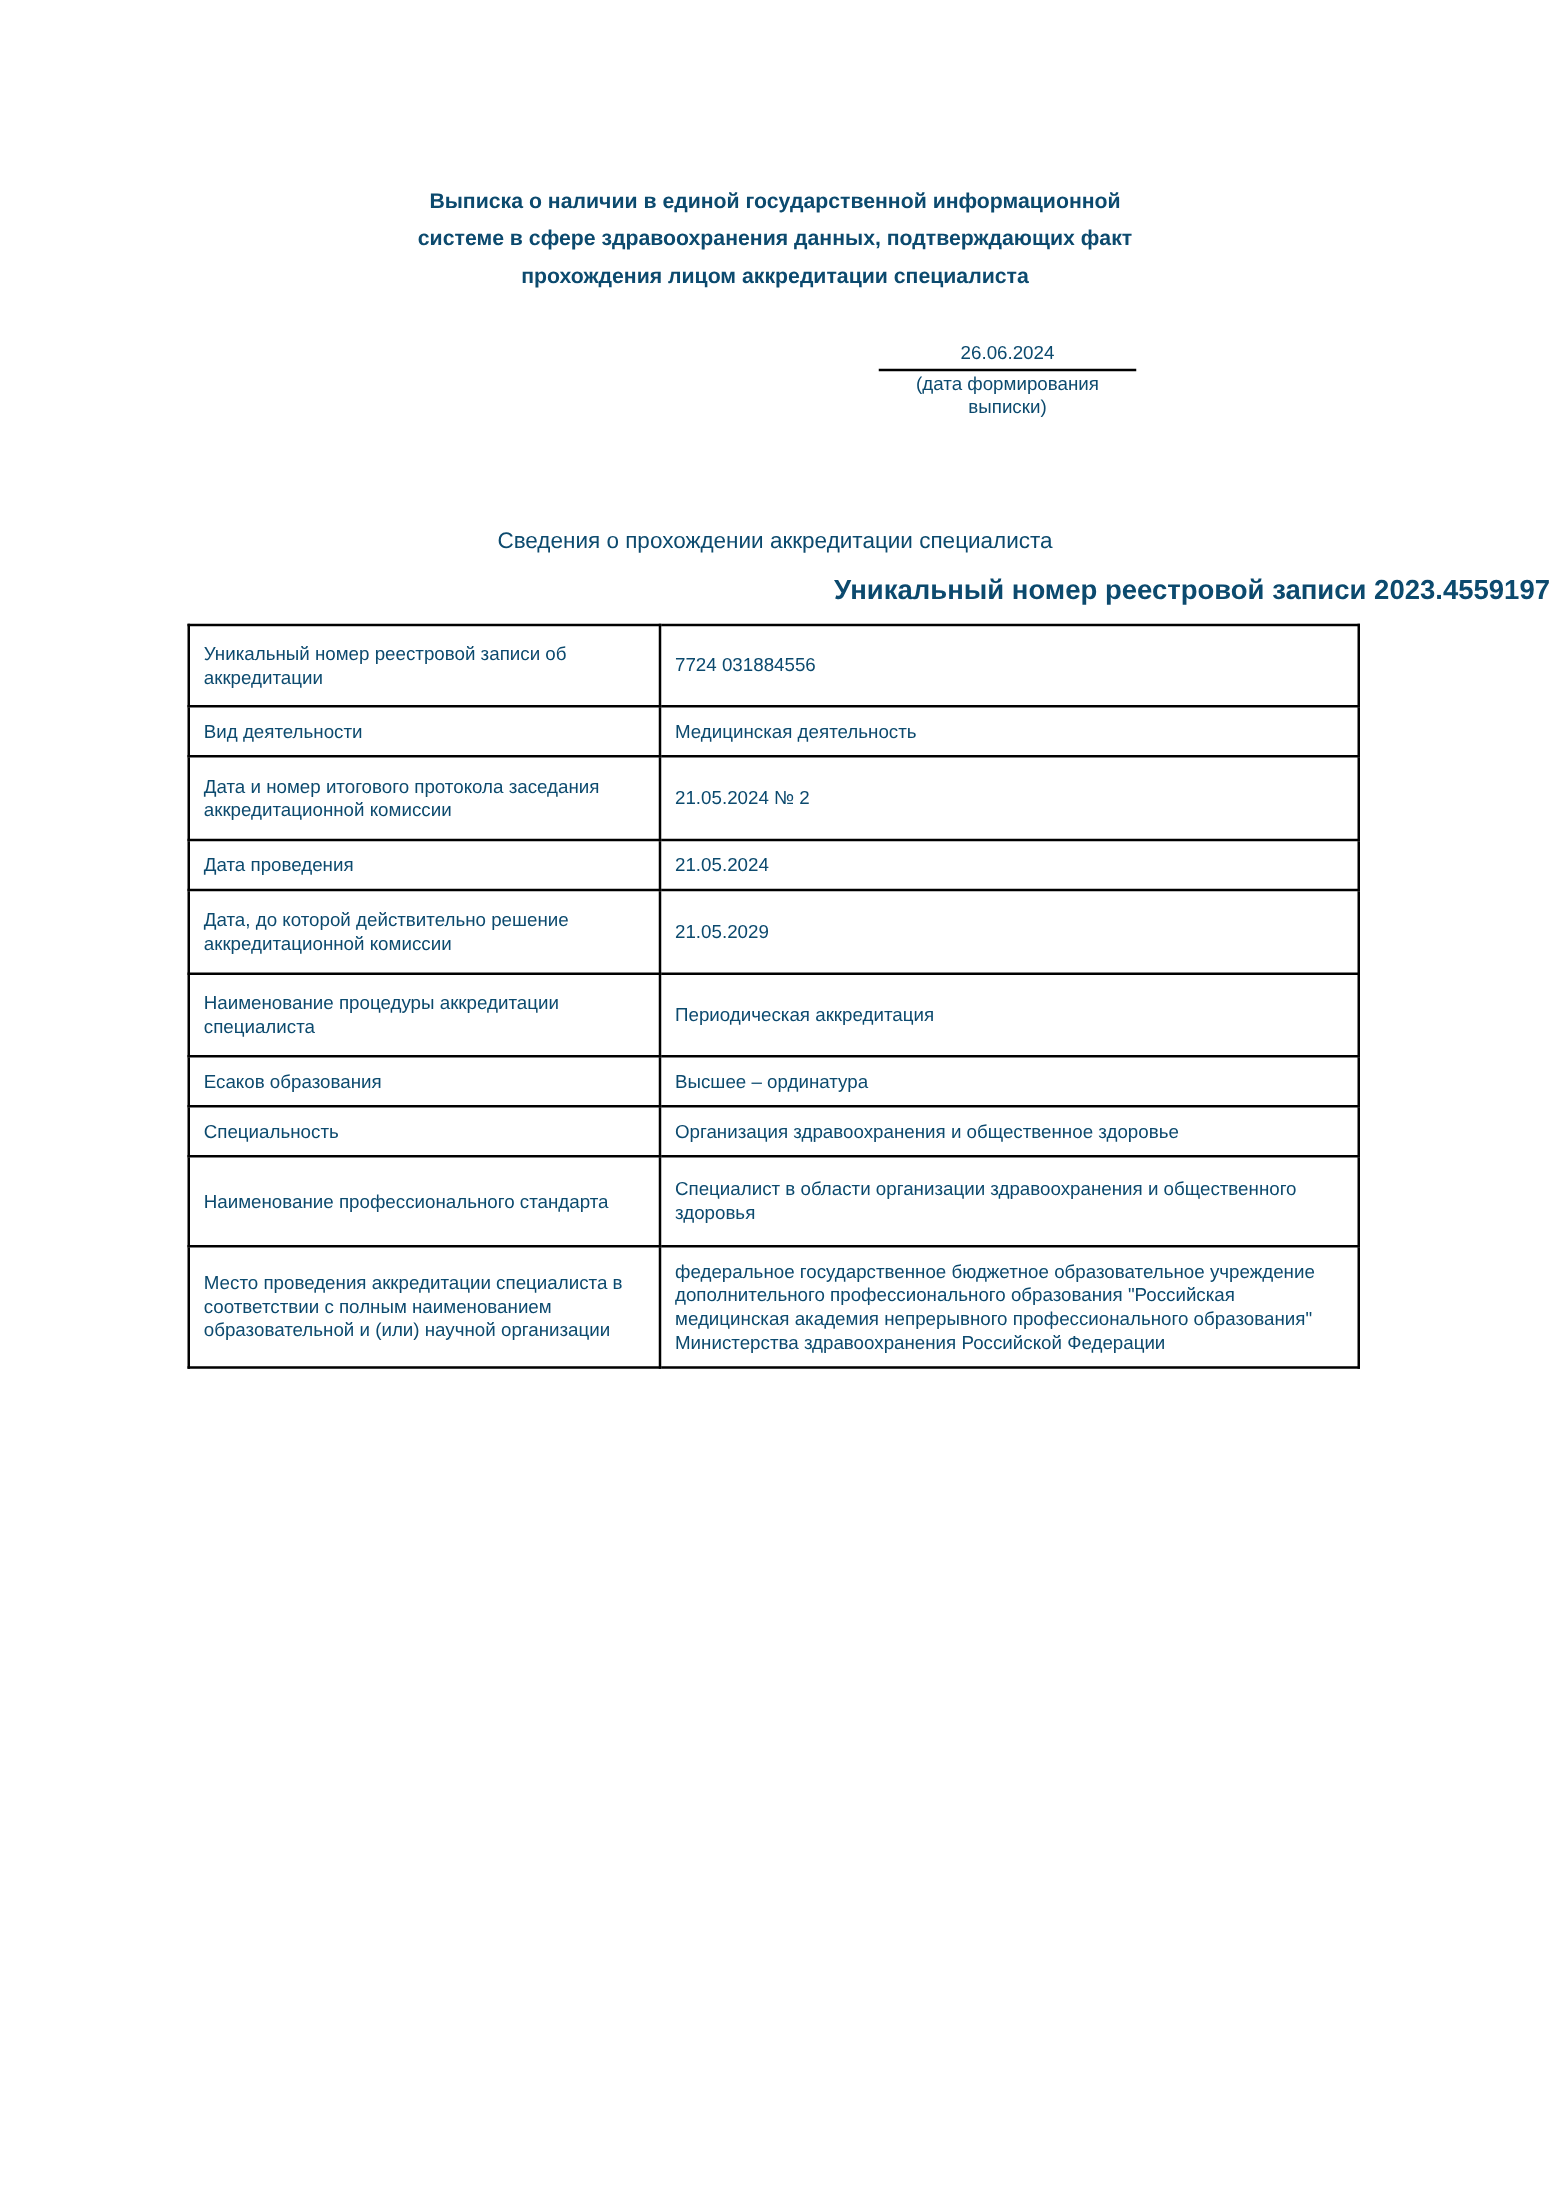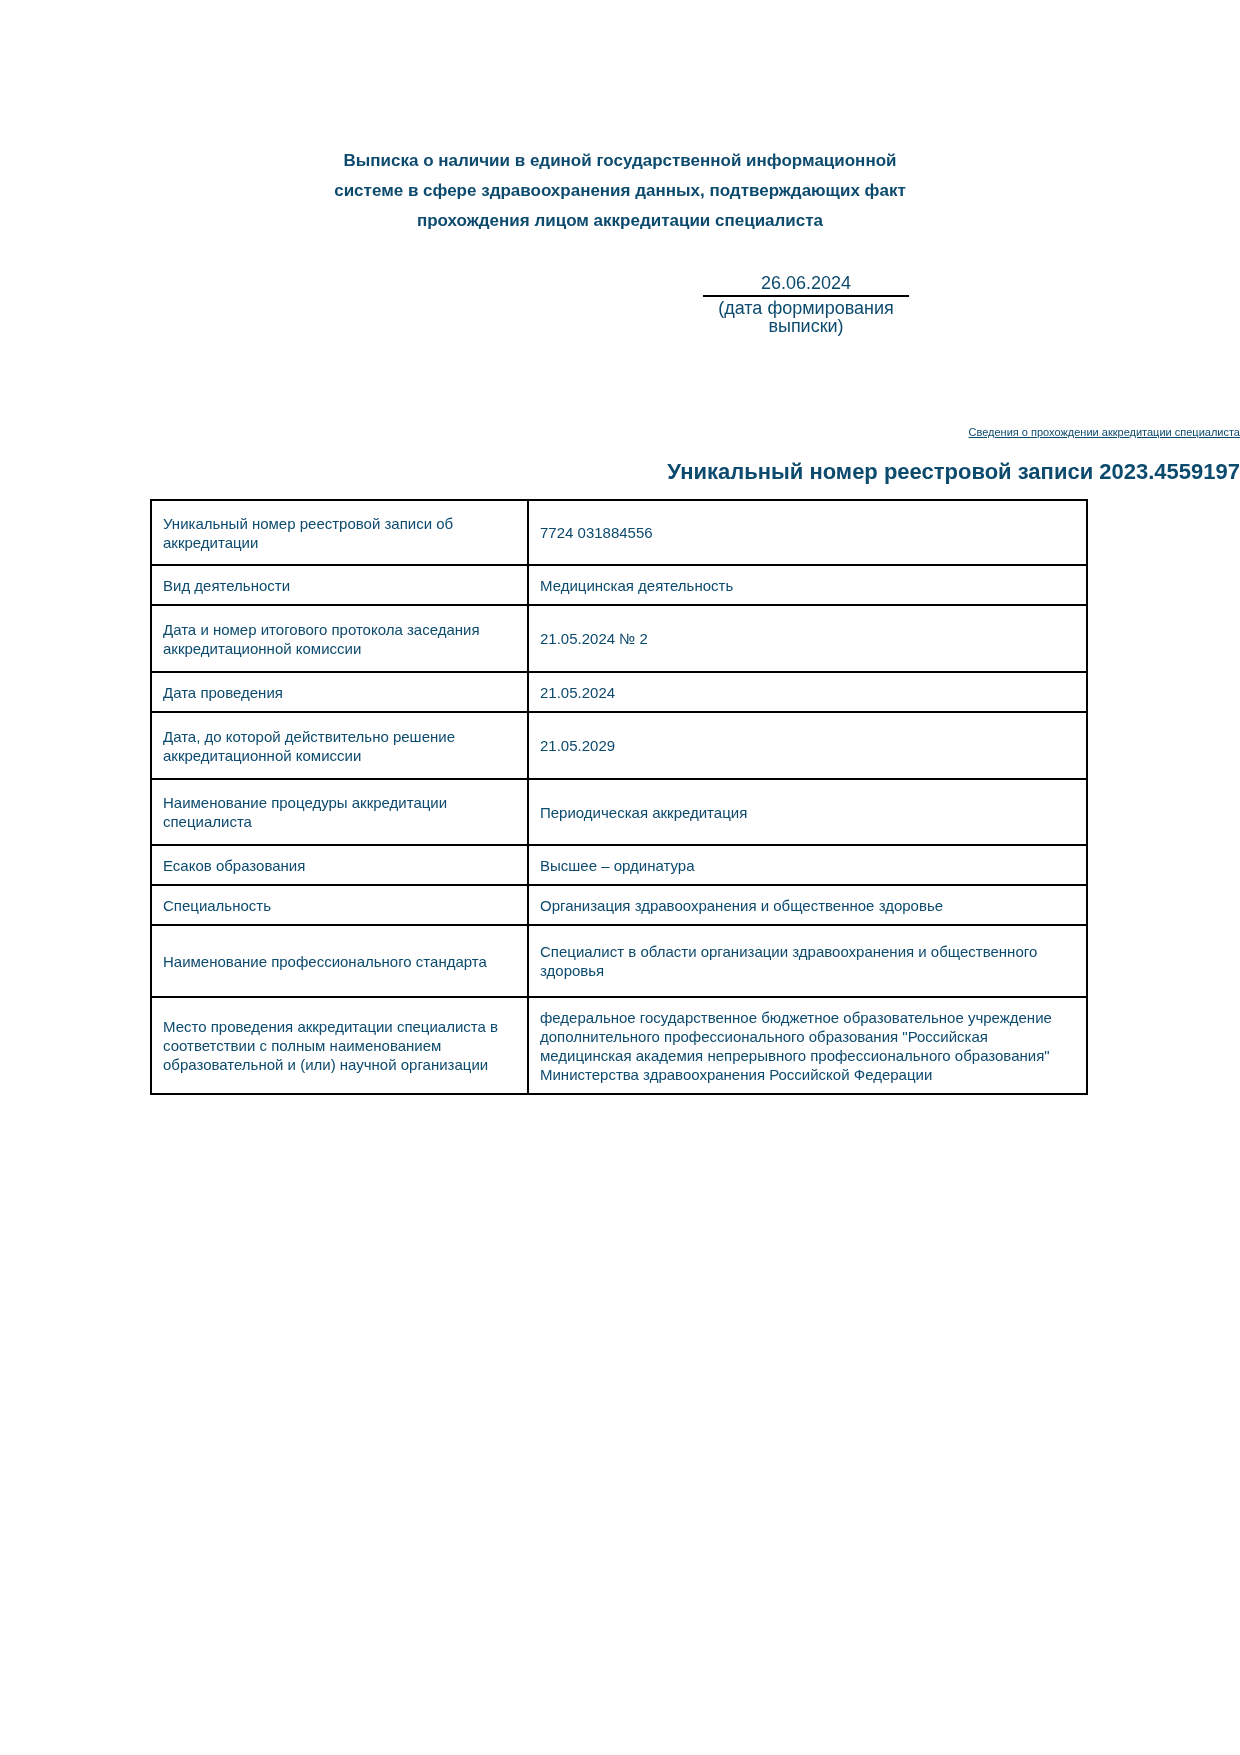--- a/index.html
+++ b/index.html
@@ -22,21 +22,21 @@
     line-height: 30px;
     font-weight: bold;
     white-space: pre-line;
   }
   .date-block {
     position: absolute;
     top: 274px;
     left: 703px;
     width: 206px;
     text-align: center;
-    font-size: 18px;
+    font-size: 15px;
     line-height: 18px;
   }
   .date-value {
     display: block;
     padding-bottom: 3px;
     border-bottom: 2px solid #000000;
   }
   .date-caption {
     display: block;
     padding-top: 2px;
@@ -51,24 +51,23 @@
     text-align: center;
     font-size: 15px;
     line-height: 24px;
     white-space: pre-line;
   }
   .section-heading {
     position: absolute;
     top: 423px;
     left: 0;
     right: 0;
-    text-align: right;
-    font-size: 11px;
+    text-align: center;
+    font-size: 18px;
     line-height: 18px;
-    text-decoration: underline;
   }
   .registry-heading {
     position: absolute;
     top: 461px;
     left: 0;
     right: 0;
     text-align: right;
     font-size: 22px;
     line-height: 22px;
     font-weight: bold;

